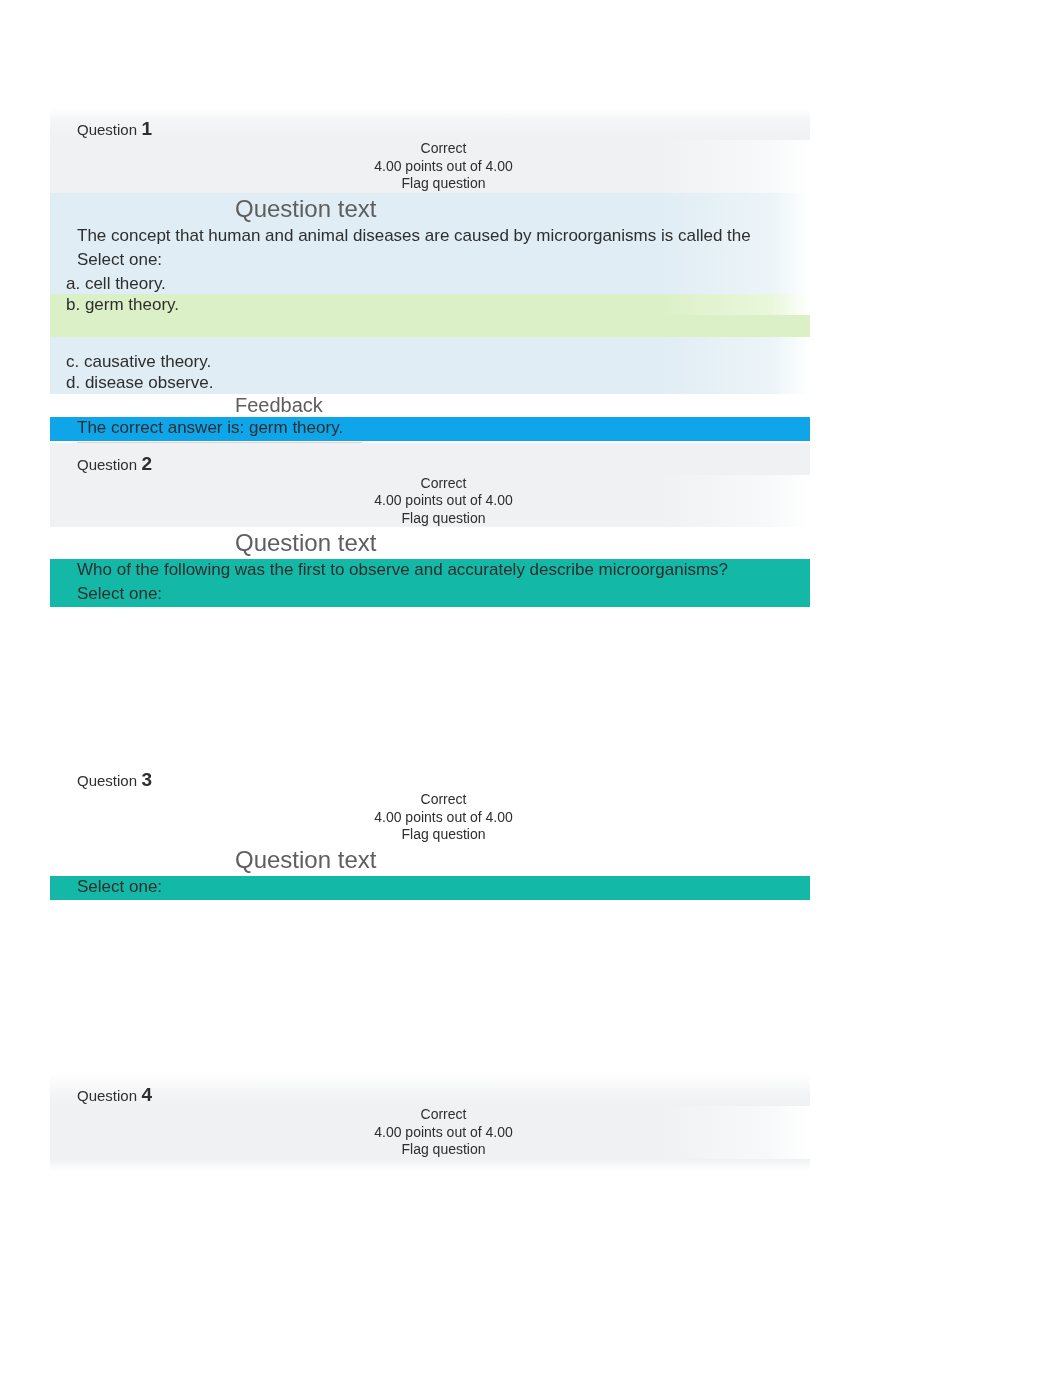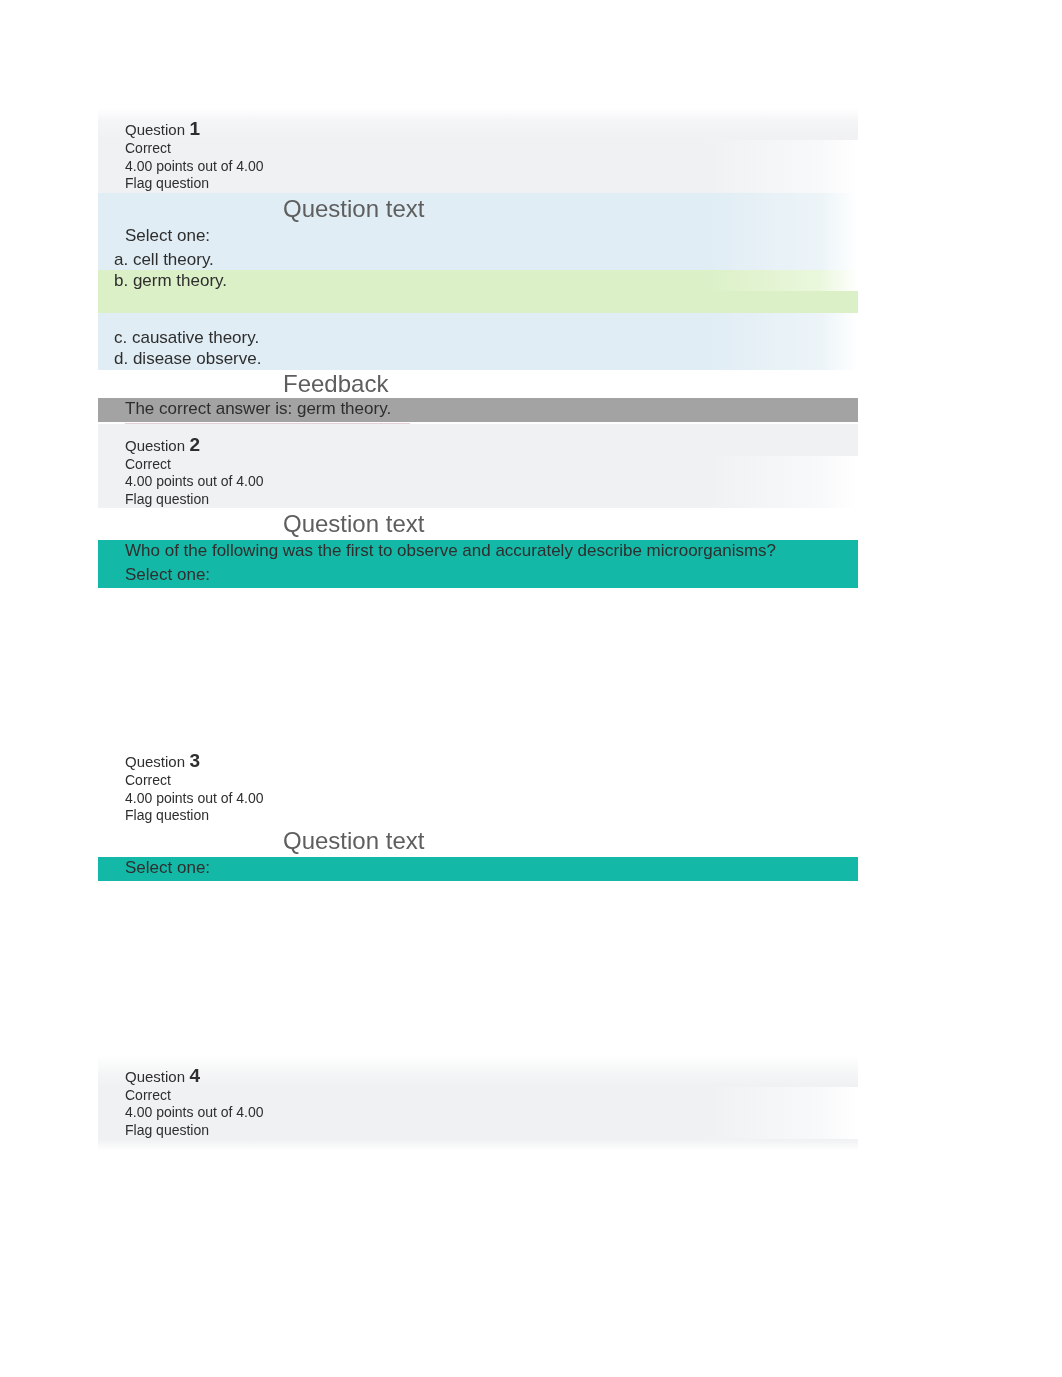--- a/index.html
+++ b/index.html
@@ -9,21 +9,21 @@
     }
     body {
       background: #ffffff;
       font-family: Arial, Helvetica, sans-serif;
       width: 1062px;
       min-height: 1377px;
       padding: 108px 0 0 0;
     }
     .container {
       width: 760px;
-      margin-left: 98px;
+      margin-left: 50px;
     }
     .question-block {
       margin-bottom: 0;
     }
     .header-line {
       padding-left: 27px;
       background: #eff1f2;
       background: linear-gradient(to right, #eff1f2 0%, #eff1f2 80%, #f8f9fa 95%, #ffffff 100%);
     }
     .header-line.top {
@@ -40,20 +40,21 @@
       font-weight: bold;
       color: #2e2e2e;
     }
     .status-line, .points-line, .flag-line {
       font-size: 14px;
       color: #2e2e2e;
       padding-left: 27px;
       background: #eff1f2;
       background: linear-gradient(to right, #eff1f2 0%, #eff1f2 80%, #f8f9fa 95%, #ffffff 100%);
       line-height: 1.25;
+      text-align: center;
     }
     .heading-row {
       display: flex;
       align-items: center;
       background: #e0edf4;
       background: linear-gradient(to right, #e0edf4 0%, #e0edf4 80%, #ecf4f8 95%, #ffffff 100%);
     }
     .heading-row.plain {
       background: #ffffff;
     }
@@ -99,30 +100,30 @@
       background: linear-gradient(to bottom, #dbf0c7 0%, #e2f1d8 100%);
       background: #dbf0c7;
     }
     .green-gap2 {
       height: 14px;
       background: #e0edf4;
       background: linear-gradient(to right, #e0edf4 0%, #e0edf4 80%, #ecf4f8 95%, #ffffff 100%);
     }
     .feedback-heading {
       font-family: Verdana, sans-serif;
-      font-size: 24px;
+      font-size: 20px;
       color: #5e5e5e;
       padding-left: 185px;
       background: #ffffff;
     }
     .feedback-text {
       font-size: 17px;
       color: #2e2e2e;
       padding-left: 27px;
-      background: #a3a3a3;
+      background: #0ea5e9;
       line-height: 1.3;
       padding-bottom: 2px;
     }
     .gap-large {
       height: 162px;
     }
     .gap-large2 {
       height: 174px;
     }
     .q4-block .header-line.top {
@@ -151,20 +152,21 @@
       <span class="question-num">1</span>
     </div>
     <div class="status-line">Correct</div>
     <div class="points-line">4.00 points out of 4.00</div>
     <div class="flag-line">Flag question</div>
 
     <div class="heading-row">
       <div class="heading-spacer"></div>
       <div class="heading-text">Question text</div>
     </div>
+    <div class="prompt">The concept that human and animal diseases are caused by microorganisms is called the</div>
     <div class="prompt">Select one:</div>
 
     <div class="option blue">a. cell theory.</div>
     <div class="option green">b. germ theory.</div>
     <div class="green-gap"></div>
     <div class="green-gap2"></div>
     <div class="option blue">c. causative theory.</div>
     <div class="option blue">d. disease observe.</div>
 
     <div class="feedback-heading">Feedback</div>

